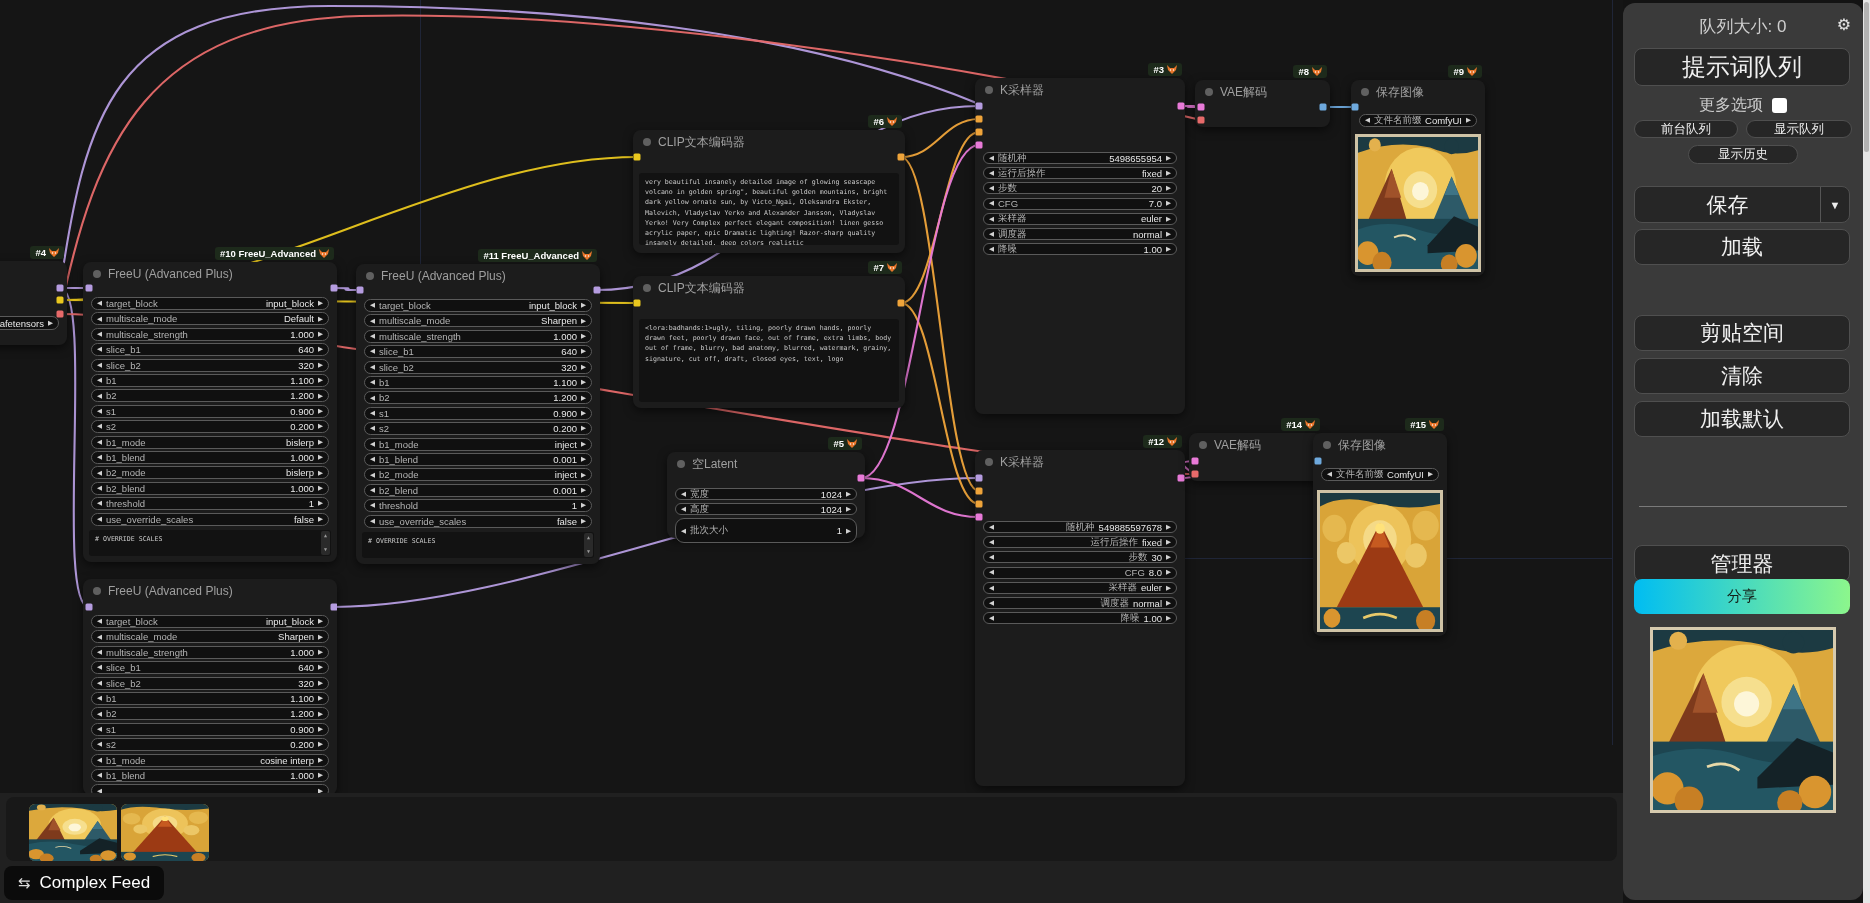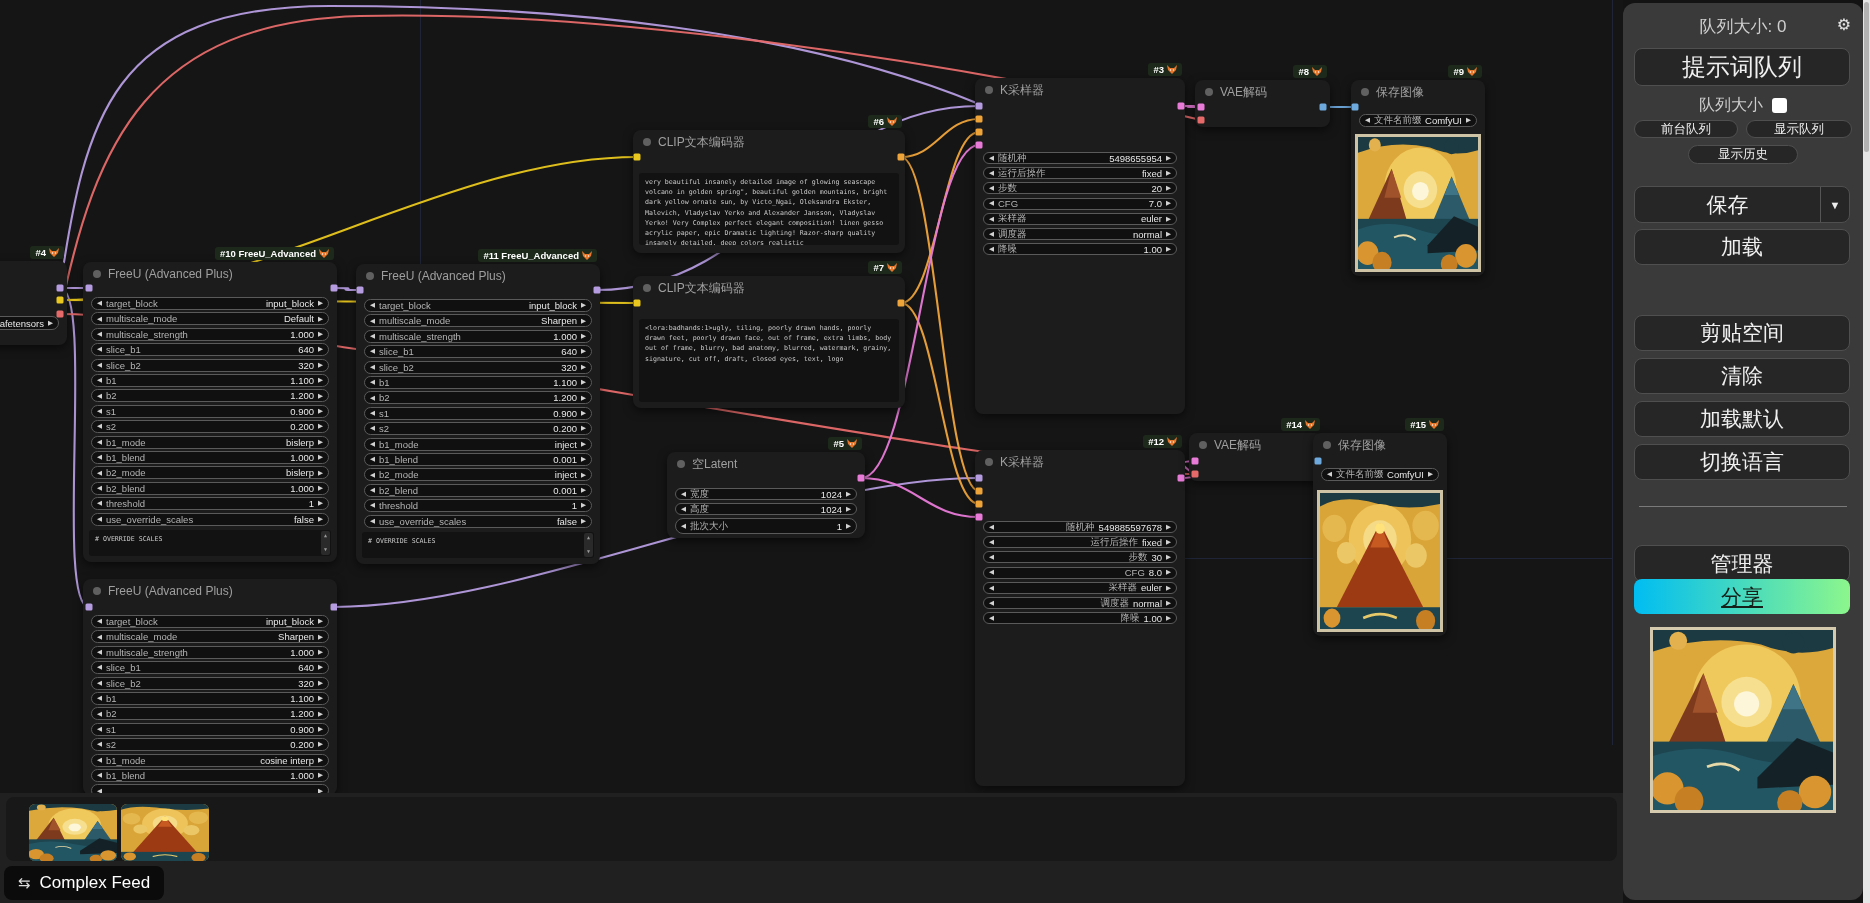--- a/index.html
+++ b/index.html
@@ -51,21 +51,21 @@
   .pill{position:absolute;background:#262626;border:1px solid #4f4f4f;border-radius:999px;color:#eee;
         display:flex;align-items:center;justify-content:center;font-size:12.5px;box-sizing:border-box;cursor:pointer;}
   #extraRow{position:absolute;top:92px;left:0;width:100%;display:flex;align-items:center;
             justify-content:center;gap:9px;color:#cccccc;font-size:16px;}
   #extraChk{width:15px;height:15px;background:#ffffff;border-radius:3px;cursor:pointer;}
   #saveBtn{padding:0;}
   #saveBtn .slabel{flex:1;text-align:center;}
   #saveBtn .ssep{width:1px;align-self:stretch;background:#555;}
   #saveBtn .sarr{width:28px;text-align:center;font-size:11px;color:#eee;}
   #sbDivider{position:absolute;top:503px;left:16px;width:208px;height:1px;background:#7a7a7a;}
-  #shareBtn{border:none;color:#142019;font-size:21px;text-decoration:underline;}
+  #shareBtn{border:none;color:#142019;font-size:15px;}
   #sbImage{position:absolute;top:624px;left:27px;width:186px;height:186px;border:3px solid #d6caae;
            box-sizing:border-box;overflow:hidden;}
   
   #vscroll{position:absolute;right:0;top:0;width:7px;height:903px;background:#e6e6e6;z-index:7;}
   #vthumb{position:absolute;left:1px;top:2px;width:5px;height:150px;background:#b3b3b3;border-radius:3px;}
 </style>
 </head>
 <body>
 
 <div id="canvas">
@@ -460,21 +460,21 @@
         <span class="wl">宽度</span>
         <span class="wv">1024</span>
         <span class="warr">▶</span>
       </div>
       <div class="widget" style="top: 51.2px; height: 12px;">
         <span class="warr">◀</span>
         <span class="wl">高度</span>
         <span class="wv">1024</span>
         <span class="warr">▶</span>
       </div>
-      <div class="widget" style="top: 66.4px; height: 16px;">
+      <div class="widget" style="top: 66.4px; height: 25px;">
         <span class="warr">◀</span>
         <span class="wl">批次大小</span>
         <span class="wv">1</span>
         <span class="warr">▶</span>
       </div>
     </div>
     <div class="node" style="left: 975px; top: 78px; width: 210px; height: 336px;">
       <div class="badge">
         <span>#3</span>
         <svg width="10" height="9" viewBox="0 0 10 9">
@@ -769,21 +769,21 @@
 
 <div id="sidebar">
   <div id="sbHeader">队列大小: 0</div>
   <div id="gearBtn">⚙</div>
 
   <div class="sbtn" style="top:45px;height:38px;font-size:24px;">
     <span>提示词队列</span>
   </div>
 
   <div id="extraRow">
-    <span>队列大小</span>
+    <span>更多选项</span>
     <span id="extraChk"></span>
   </div>
 
   <div class="pill" style="top:117px;left:11px;width:104px;height:18px;text-align:center;">
     <span>前台队列</span>
   </div>
   <div class="pill" style="top:117px;left:123px;width:106px;height:18px;">
     <span>显示队列</span>
   </div>
   <div class="pill" style="top:142px;left:65px;width:110px;height:19px;">
@@ -799,23 +799,20 @@
     <span>加载</span>
     </div>
   <div class="sbtn" style="top:312px;height:36px;">
     <span>剪贴空间</span>
     </div>
   <div class="sbtn" style="top:355px;height:36px;">
     <span>清除</span>
     </div>
   <div class="sbtn" style="top:398px;height:36px;">
     <span>加载默认</span>
-    </div>
-  <div class="sbtn" style="top:441px;height:36px;">
-    <span>切换语言</span>
     </div>
 
   <div id="sbDivider"></div>
 
   <div class="sbtn" style="top:532px;height:37px;margin-top:10px;">
     <span>管理器</span>
     </div>
   <div class="sbtn" id="shareBtn" style="top: 576px; height: 35px; background: linear-gradient(90deg, rgb(0, 189, 242), rgb(140, 246, 140));">
     <span>分享</span>
     </div>

